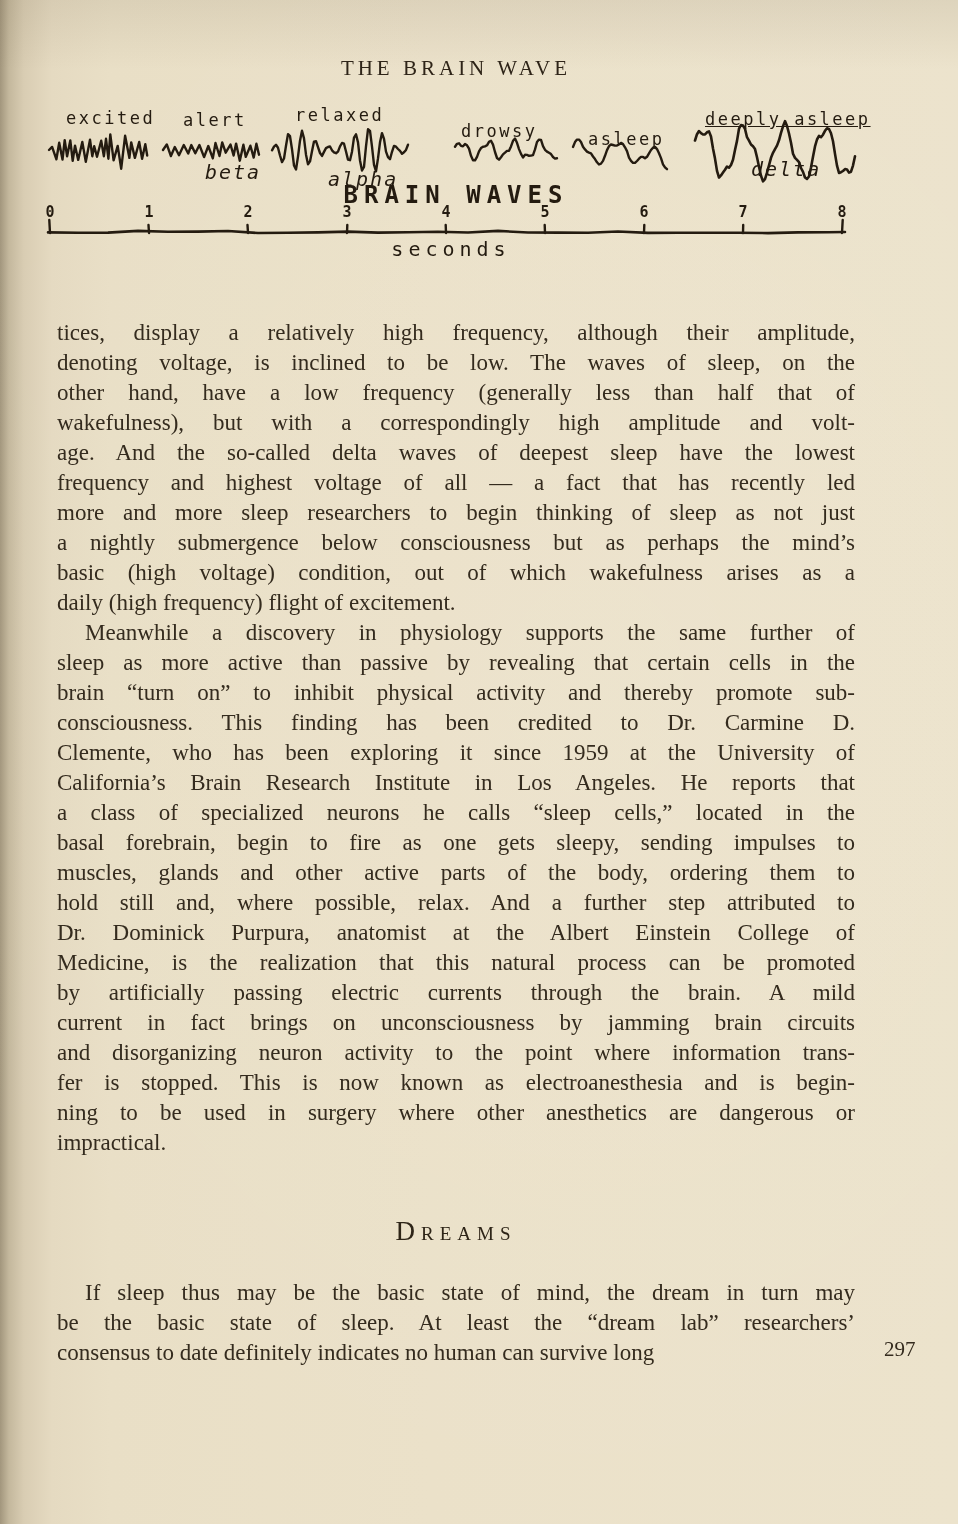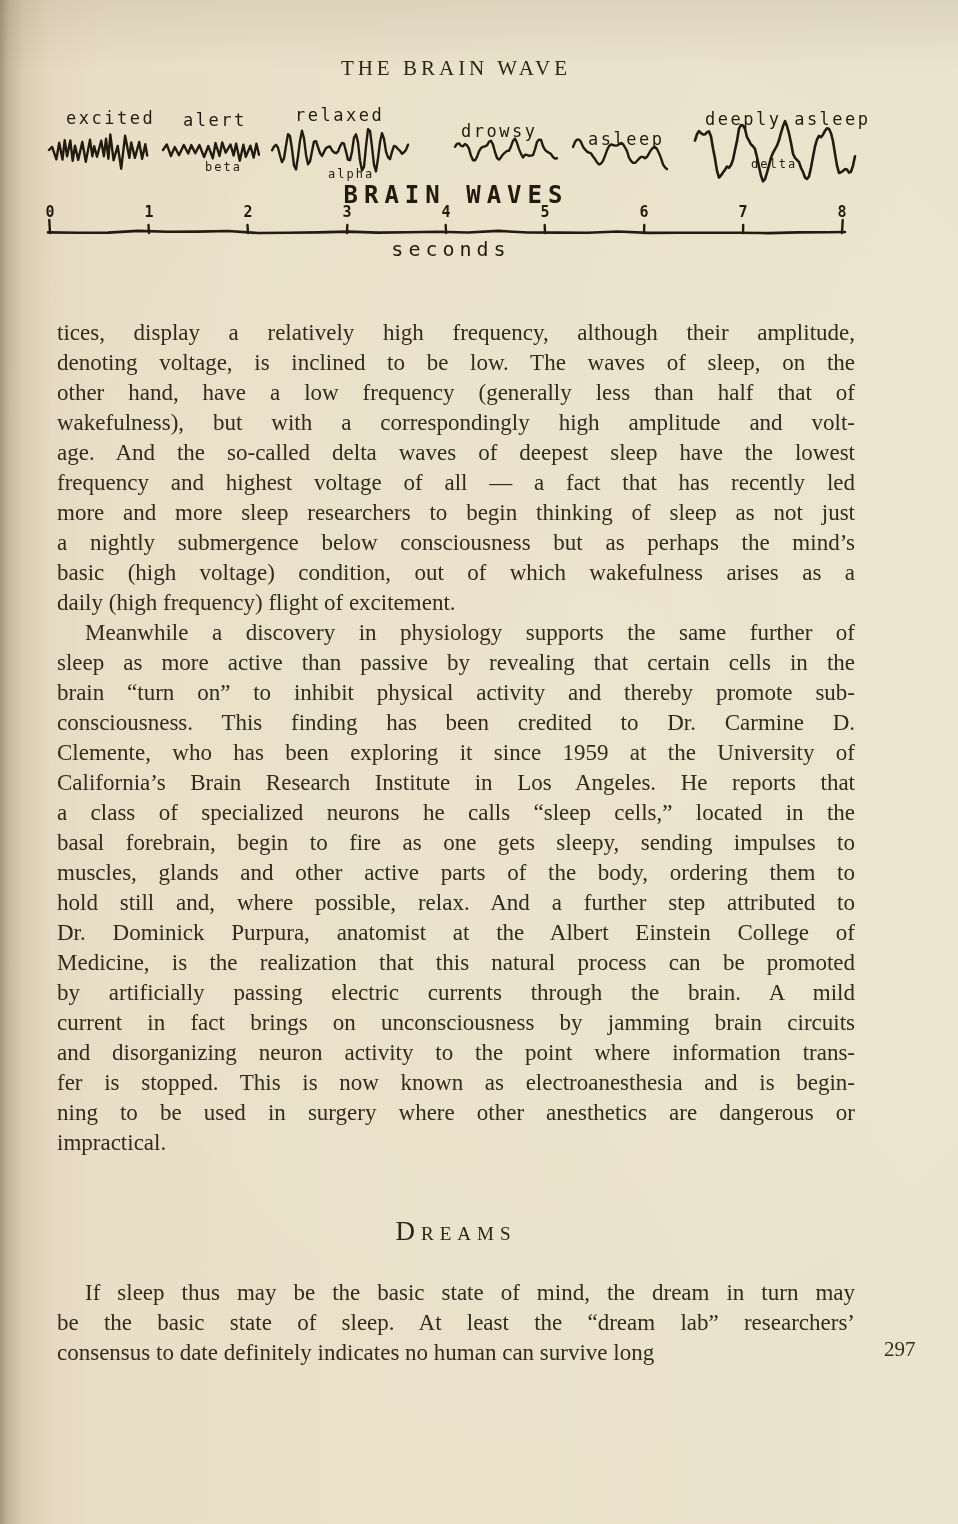--- a/index.html
+++ b/index.html
@@ -16,27 +16,27 @@
     font-size:21px;font-weight:normal;letter-spacing:4px;color:#2e2418;
   }
   
   .diagram{position:absolute;left:0;top:0;width:958px;height:280px;}
   #wave-svg{position:absolute;left:0;top:95px;width:958px;height:180px;}
   .wlabel,.wsub{
     position:absolute;font-family:"DejaVu Sans Mono", monospace;
     color:#241b10;white-space:nowrap;text-align:right;
   }
   .wlabel{font-size:17px;letter-spacing:2.5px;}
-  .wsub{font-size:12px;letter-spacing:2px;}
+  .wsub{font-size:20px;letter-spacing:2px;font-style:italic;}
   .wl0{left:66px;top:108px;}
   .wl1{left:183px;top:110px;}
   .wl2{left:295px;top:105px;}
   .wl3{left:461px;top:121px;}
   .wl4{left:588px;top:129px;}
-  .wl5{left:705px;top:109px;}
+  .wl5{left:705px;top:109px;text-decoration:underline;}
   .ws1{left:205px;top:160px;}
   .ws2{left:328px;top:167px;}
   .ws5{left:751px;top:157px;}
   .diagram-title{
     position:absolute;top:181px;left:0;width:912px;text-align:center;
     font-family:"DejaVu Sans Mono", monospace;font-weight:bold;
     font-size:24px;letter-spacing:6px;color:#241b10;
   }
   .tick-num{
     position:absolute;top:203px;width:22px;text-align:center;

